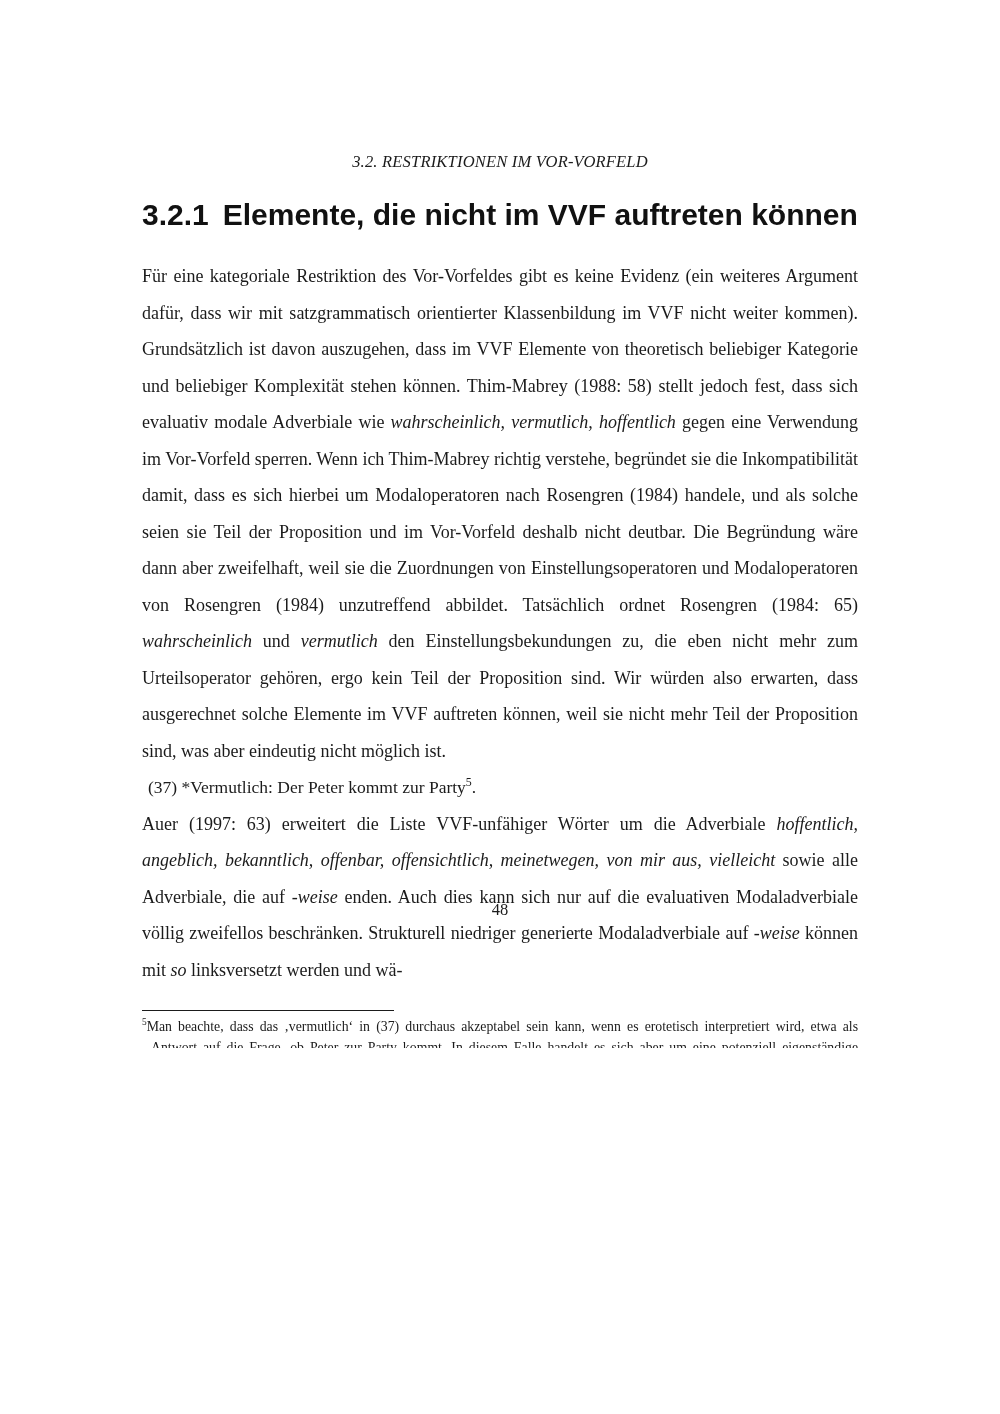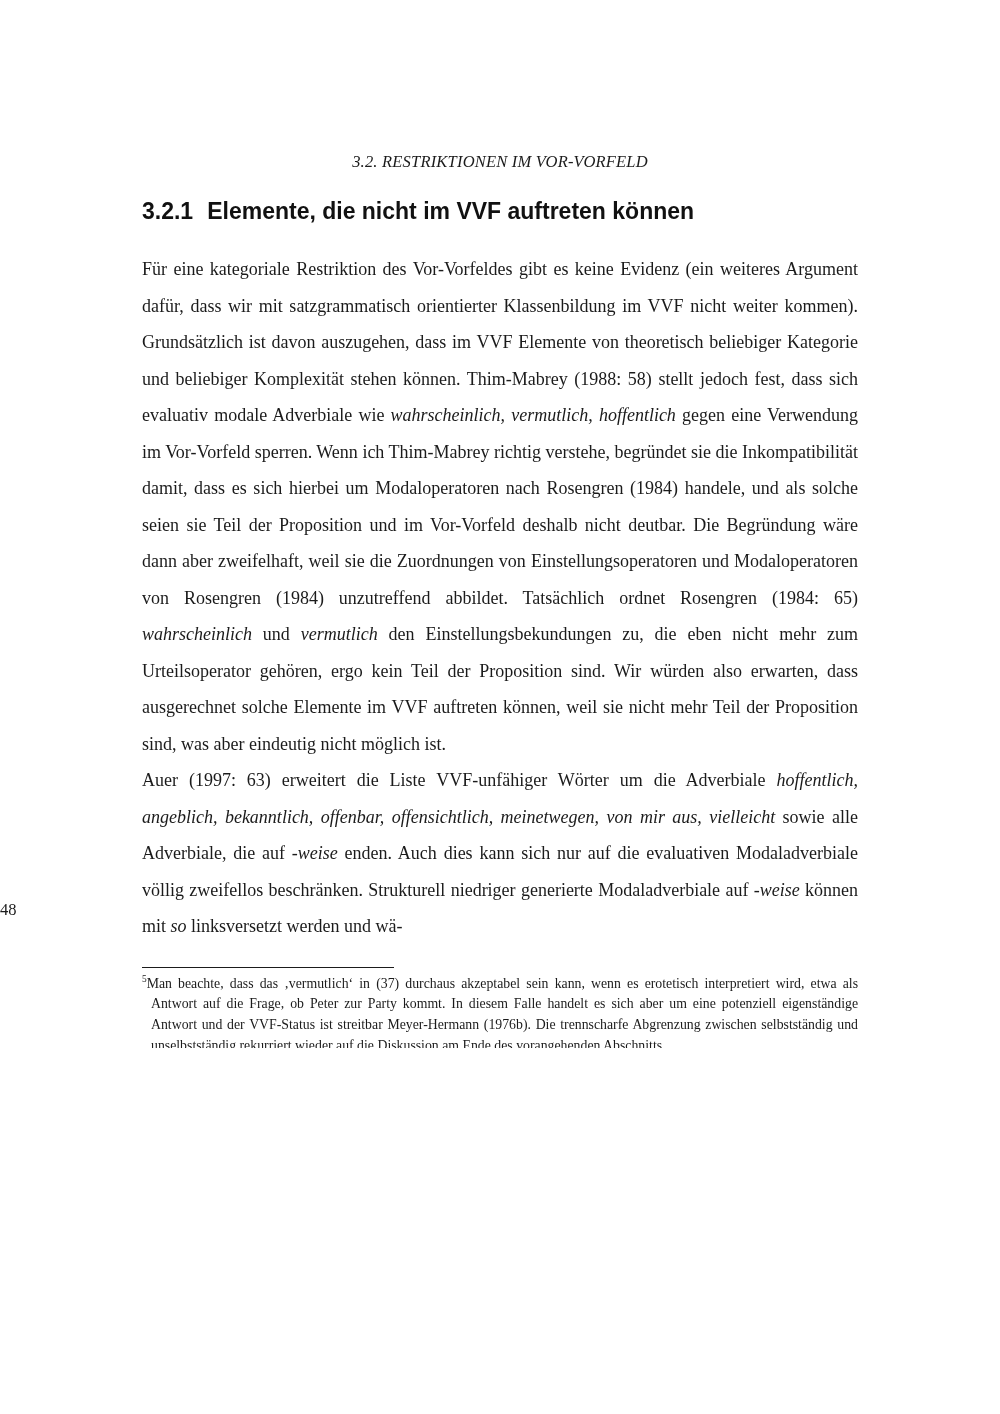--- a/index.html
+++ b/index.html
@@ -22,21 +22,21 @@
     text-align: center;
     font-style: italic;
     font-size: 16.5px;
     letter-spacing: 0.2px;
     margin-bottom: 26px;
     color: #1b1b1b;
   }
   .section-heading {
     font-family: "Liberation Sans", sans-serif;
     font-weight: bold;
-    font-size: 23px;
+    font-size: 30px;
     margin: 0 0 26px 0;
     color: #111111;
   }
   .section-heading .sec-num {
     margin-right: 14px;
   }
   .body-par {
     font-size: 18px;
     line-height: 36.5px;
     text-align: justify;
@@ -68,37 +68,39 @@
     text-align: justify;
     margin: 6px 0 17px 0;
     padding-left: 9px;
     text-indent: -9px;
   }
   .page-number {
     position: absolute;
     left: 0;
     right: 0;
     bottom: 128px;
+    text-align: center;
     font-size: 16.5px;
     color: #1b1b1b;
   }
 </style>
 </head>
 <body>
 
 <div class="page">
 
   <div class="running-header">3.2. RESTRIKTIONEN IM VOR-VORFELD</div>
 
   <h2 class="section-heading">
     <span class="sec-num">3.2.1</span><span class="sec-title">Elemente, die nicht im VVF auftreten können</span>
   </h2>
 
   <p class="body-par"><span>Für eine kategoriale Restriktion des Vor-Vorfeldes gibt es keine Evidenz (ein weiteres Argument dafür, dass wir mit satzgrammatisch orientierter Klassenbildung im VVF nicht weiter kommen). Grundsätzlich ist davon auszugehen, dass im VVF Elemente von theoretisch beliebiger Kategorie und beliebiger Komplexität stehen können. Thim-Mabrey (1988: 58) stellt jedoch fest, dass sich evaluativ modale Adverbiale wie </span><em>wahrscheinlich, vermutlich, hoffentlich</em><span> gegen eine Verwendung im Vor-Vorfeld sperren. Wenn ich Thim-Mabrey richtig verstehe, begründet sie die Inkompatibilität damit, dass es sich hierbei um Modaloperatoren nach Rosengren (1984) handele, und als solche seien sie Teil der Proposition und im Vor-Vorfeld deshalb nicht deutbar. Die Begründung wäre dann aber zweifelhaft, weil sie die Zuordnungen von Einstellungsoperatoren und Modaloperatoren von Rosengren (1984) unzutreffend abbildet. Tatsächlich ordnet Rosengren (1984: 65) </span><em>wahrscheinlich</em><span> und </span><em>vermutlich</em><span> den Einstellungsbekundungen zu, die eben nicht mehr zum Urteilsoperator gehören, ergo kein Teil der Proposition sind. Wir würden also erwarten, dass ausgerechnet solche Elemente im VVF auftreten können, weil sie nicht mehr Teil der Proposition sind, was aber eindeutig nicht möglich ist.</span></p>
 
+  <p class="example-par"><span>(37)  *Vermutlich: Der Peter kommt zur Party</span><sup>5</sup><span>.</span></p>
 
   <p class="body-par"><span>Auer (1997: 63) erweitert die Liste VVF-unfähiger Wörter um die Adverbiale </span><em>hoffentlich, angeblich, bekanntlich, offenbar, offensichtlich, meinetwegen, von mir aus, vielleicht</em><span> sowie alle Adverbiale, die auf </span><em>-weise</em><span> enden. Auch dies kann sich nur auf die evaluativen Modaladverbiale völlig zweifellos beschränken. Strukturell niedriger generierte Modaladverbiale auf </span><em>-weise</em><span> können mit </span><em>so</em><span> linksversetzt werden und wä-</span></p>
 
   <div class="footnote-rule"></div>
 
   <p class="footnote"><sup>5</sup><span>Man beachte, dass das ‚vermutlich‘ in (37) durchaus akzeptabel sein kann, wenn es erotetisch interpretiert wird, etwa als Antwort auf die Frage, ob Peter zur Party kommt. In diesem Falle handelt es sich aber um eine potenziell eigenständige Antwort und der VVF-Status ist streitbar Meyer-Hermann (1976b). Die trennscharfe Abgrenzung zwischen selbstständig und unselbstständig rekurriert wieder auf die Diskussion am Ende des vorangehenden Abschnitts</span></p>
 
   <div class="page-number">48</div>
 
 </div>

